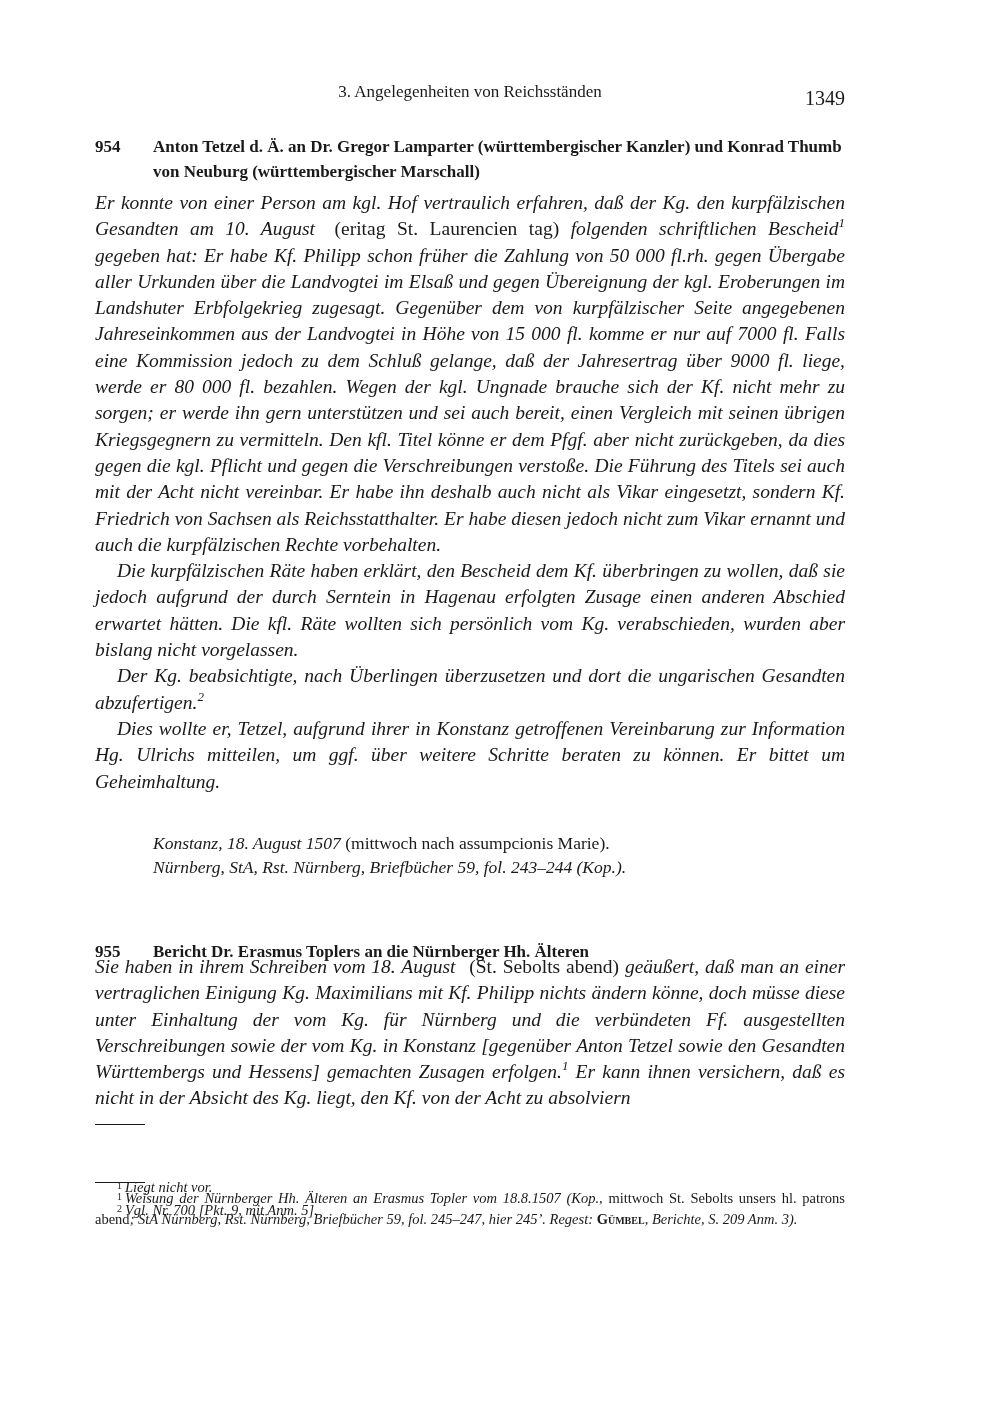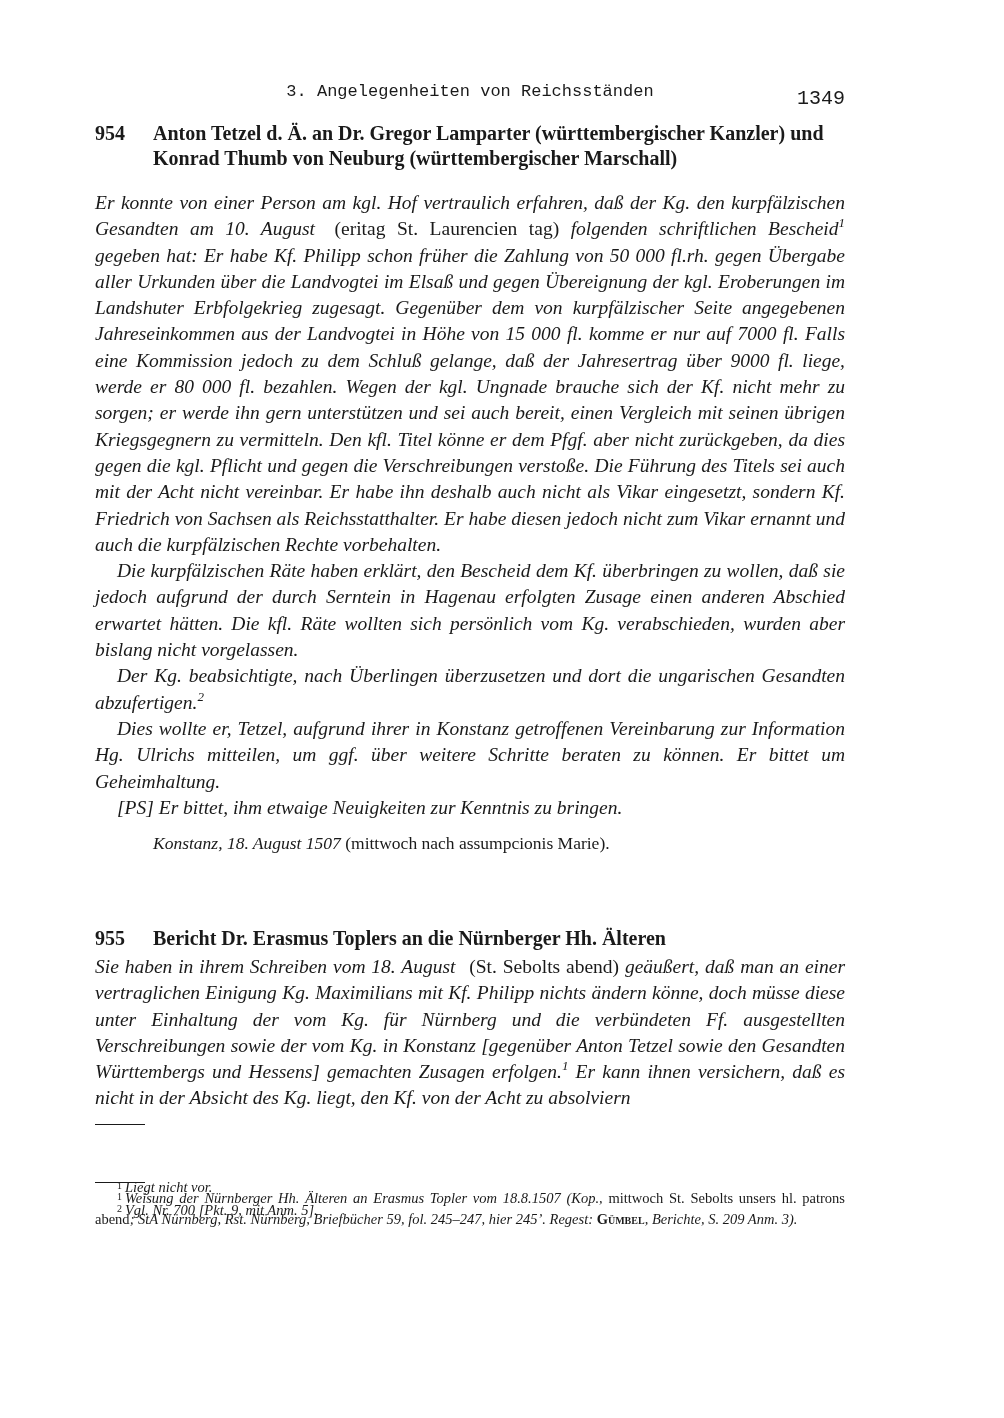--- a/index.html
+++ b/index.html
@@ -4,28 +4,27 @@
 <style>
   html, body { margin: 0; padding: 0; background: #ffffff; }
   body {
     width: 1004px; height: 1418px; position: relative; overflow: hidden;
     font-family: "Liberation Serif", "DejaVu Serif", serif; color: #1a1a1a;
   }
   .page { position: absolute; left: 95px; top: 0; width: 750px; }
   .runhead {
     position: absolute; top: 80px; left: 0; width: 750px; height: 24px;
     font-size: 17px;
-    font-family: Liberation Mono, monospace;
   }
   .runhead .title { position: absolute; left: 0; width: 750px; text-align: center; top: 2px; }
   .runhead .pageno { position: absolute; right: 0; top: 7px; font-size: 20px; }
 
   .heading {
     position: absolute; left: 0; width: 750px;
-    font-size: 20px; font-weight: bold; line-height: 25px;
+    font-size: 17px; font-weight: bold; line-height: 25px; margin-top: 13px;
   }
   .heading .num { position: absolute; left: 0; top: 0; }
   .heading .text { display: block; padding-left: 58px; }
 
   .body {
     position: absolute; left: 0; width: 750px;
     font-size: 19.5px; line-height: 26.3px; text-align: justify;
     hyphens: manual;
   }
   .body p { margin: 0; }
@@ -64,25 +63,25 @@
   <div class="heading" style="top:121px;">
     <span class="num">954</span>
     <span class="text">Anton Tetzel d. Ä. an Dr. Gregor Lamparter (württembergischer Kanzler) und Konrad Thumb von Neuburg (württembergischer Marschall)</span>
   </div>
 
   <div class="body" style="top:190px;">
     <p><span class="it">Er konnte von einer Person am kgl. Hof vertraulich erfahren, daß der Kg. den kurpfälzischen Gesandten am 10. August</span><span class="up"> (eritag St. Laurencien tag) </span><span class="it">folgenden schriftlichen Bescheid</span><sup class="fni">1</sup><span class="it"> gegeben hat: Er habe Kf. Philipp schon früher die Zahlung von 50 000 fl.rh. gegen Übergabe aller Urkunden über die Landvogtei im Elsaß und gegen Übereignung der kgl. Eroberungen im Landshuter Erbfolgekrieg zugesagt. Gegenüber dem von kurpfälzischer Seite angegebenen Jahreseinkommen aus der Landvogtei in Höhe von 15 000 fl. komme er nur auf 7000 fl. Falls eine Kommission jedoch zu dem Schluß gelange, daß der Jahresertrag über 9000 fl. liege, werde er 80 000 fl. bezahlen. Wegen der kgl. Ungnade brauche sich der Kf. nicht mehr zu sorgen; er werde ihn gern unterstützen und sei auch bereit, einen Vergleich mit seinen übrigen Kriegsgegnern zu vermitteln. Den kfl. Titel könne er dem Pfgf. aber nicht zurückgeben, da dies gegen die kgl. Pflicht und gegen die Verschreibungen verstoße. Die Führung des Titels sei auch mit der Acht nicht vereinbar. Er habe ihn deshalb auch nicht als Vikar eingesetzt, sondern Kf. Friedrich von Sachsen als Reichsstatthalter. Er habe diesen jedoch nicht zum Vikar ernannt und auch die kurpfälzischen Rechte vorbehalten.</span></p>
     <p class="indent it">Die kurpfälzischen Räte haben erklärt, den Bescheid dem Kf. überbringen zu wollen, daß sie jedoch aufgrund der durch Serntein in Hagenau erfolgten Zusage einen anderen Abschied erwartet hätten. Die kfl. Räte wollten sich persönlich vom Kg. verabschieden, wurden aber bislang nicht vorgelassen.</p>
     <p class="indent it"><span>Der Kg. beabsichtigte, nach Überlingen überzusetzen und dort die ungarischen Gesand­ten abzufertigen.</span><sup class="fni">2</sup></p>
     <p class="indent it">Dies wollte er, Tetzel, aufgrund ihrer in Konstanz getroffenen Vereinbarung zur Infor­mation Hg. Ulrichs mitteilen, um ggf. über weitere Schritte beraten zu können. Er bittet um Geheimhaltung.</p>
-    <p class="indent it">[PS] Er bittet, ihm etwaige Neuigkeiten zur Kenntnis zu bringen.</p>
   </div>
 
   <div class="dateline" style="top:831px;">
     <p><span class="it">Konstanz, 18. August 1507</span><span> (mittwoch nach assumpcionis Marie).</span></p>
+    <p class="it">Nürnberg, StA, Rst. Nürnberg, Briefbücher 59, fol. 243–244 (Kop.).</p>
   </div>
 
   <div class="heading" style="top:926px;">
     <span class="num">955</span>
     <span class="text">Bericht Dr. Erasmus Toplers an die Nürnberger Hh. Älteren</span>
   </div>
 
   <div class="body" style="top:954px;">
     <p><span class="it">Sie haben in ihrem Schreiben vom 18. August</span><span class="up"> (St. Sebolts abend) </span><span class="it">geäußert, daß man an einer vertraglichen Einigung Kg. Maximilians mit Kf. Philipp nichts ändern könne, doch müsse diese unter Einhaltung der vom Kg. für Nürnberg und die verbündeten Ff. ausgestellten Verschreibungen sowie der vom Kg. in Konstanz [gegenüber Anton Tetzel sowie den Gesandten Württembergs und Hessens] gemachten Zusagen erfolgen.</span><sup class="fni">1</sup><span class="it"> Er kann ihnen versichern, daß es nicht in der Absicht des Kg. liegt, den Kf. von der Acht zu absolviern</span></p>
   </div>

